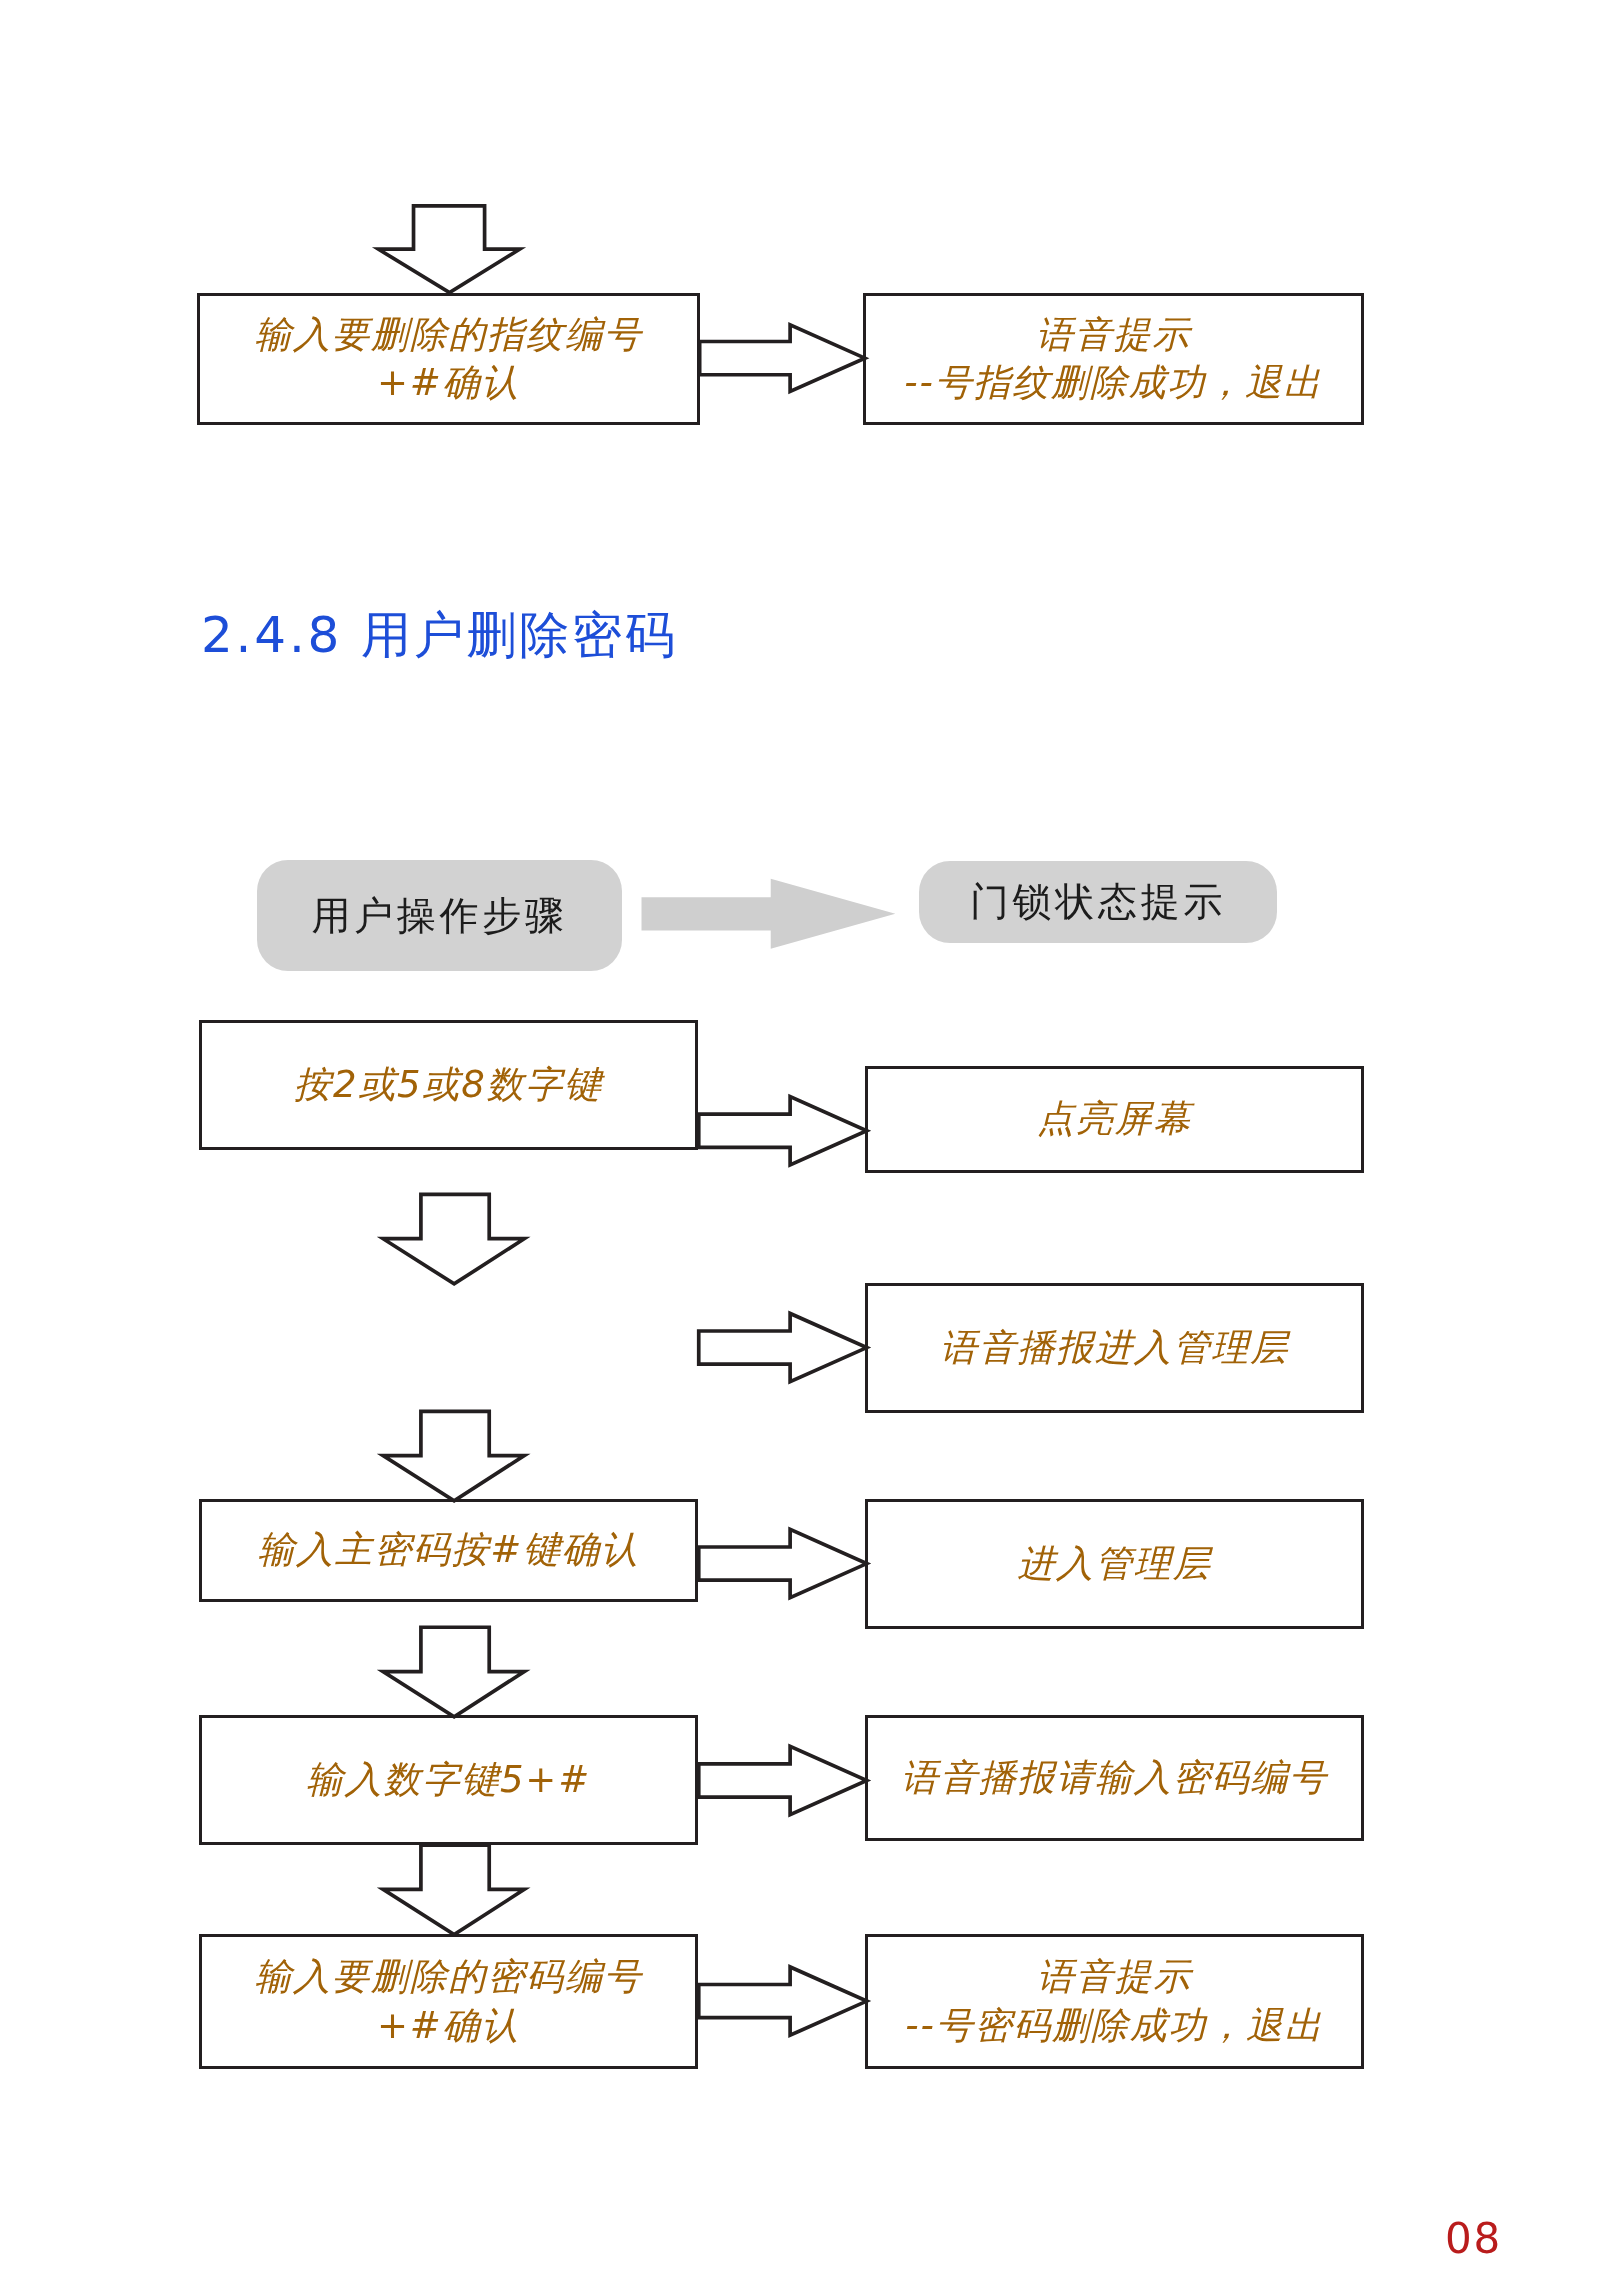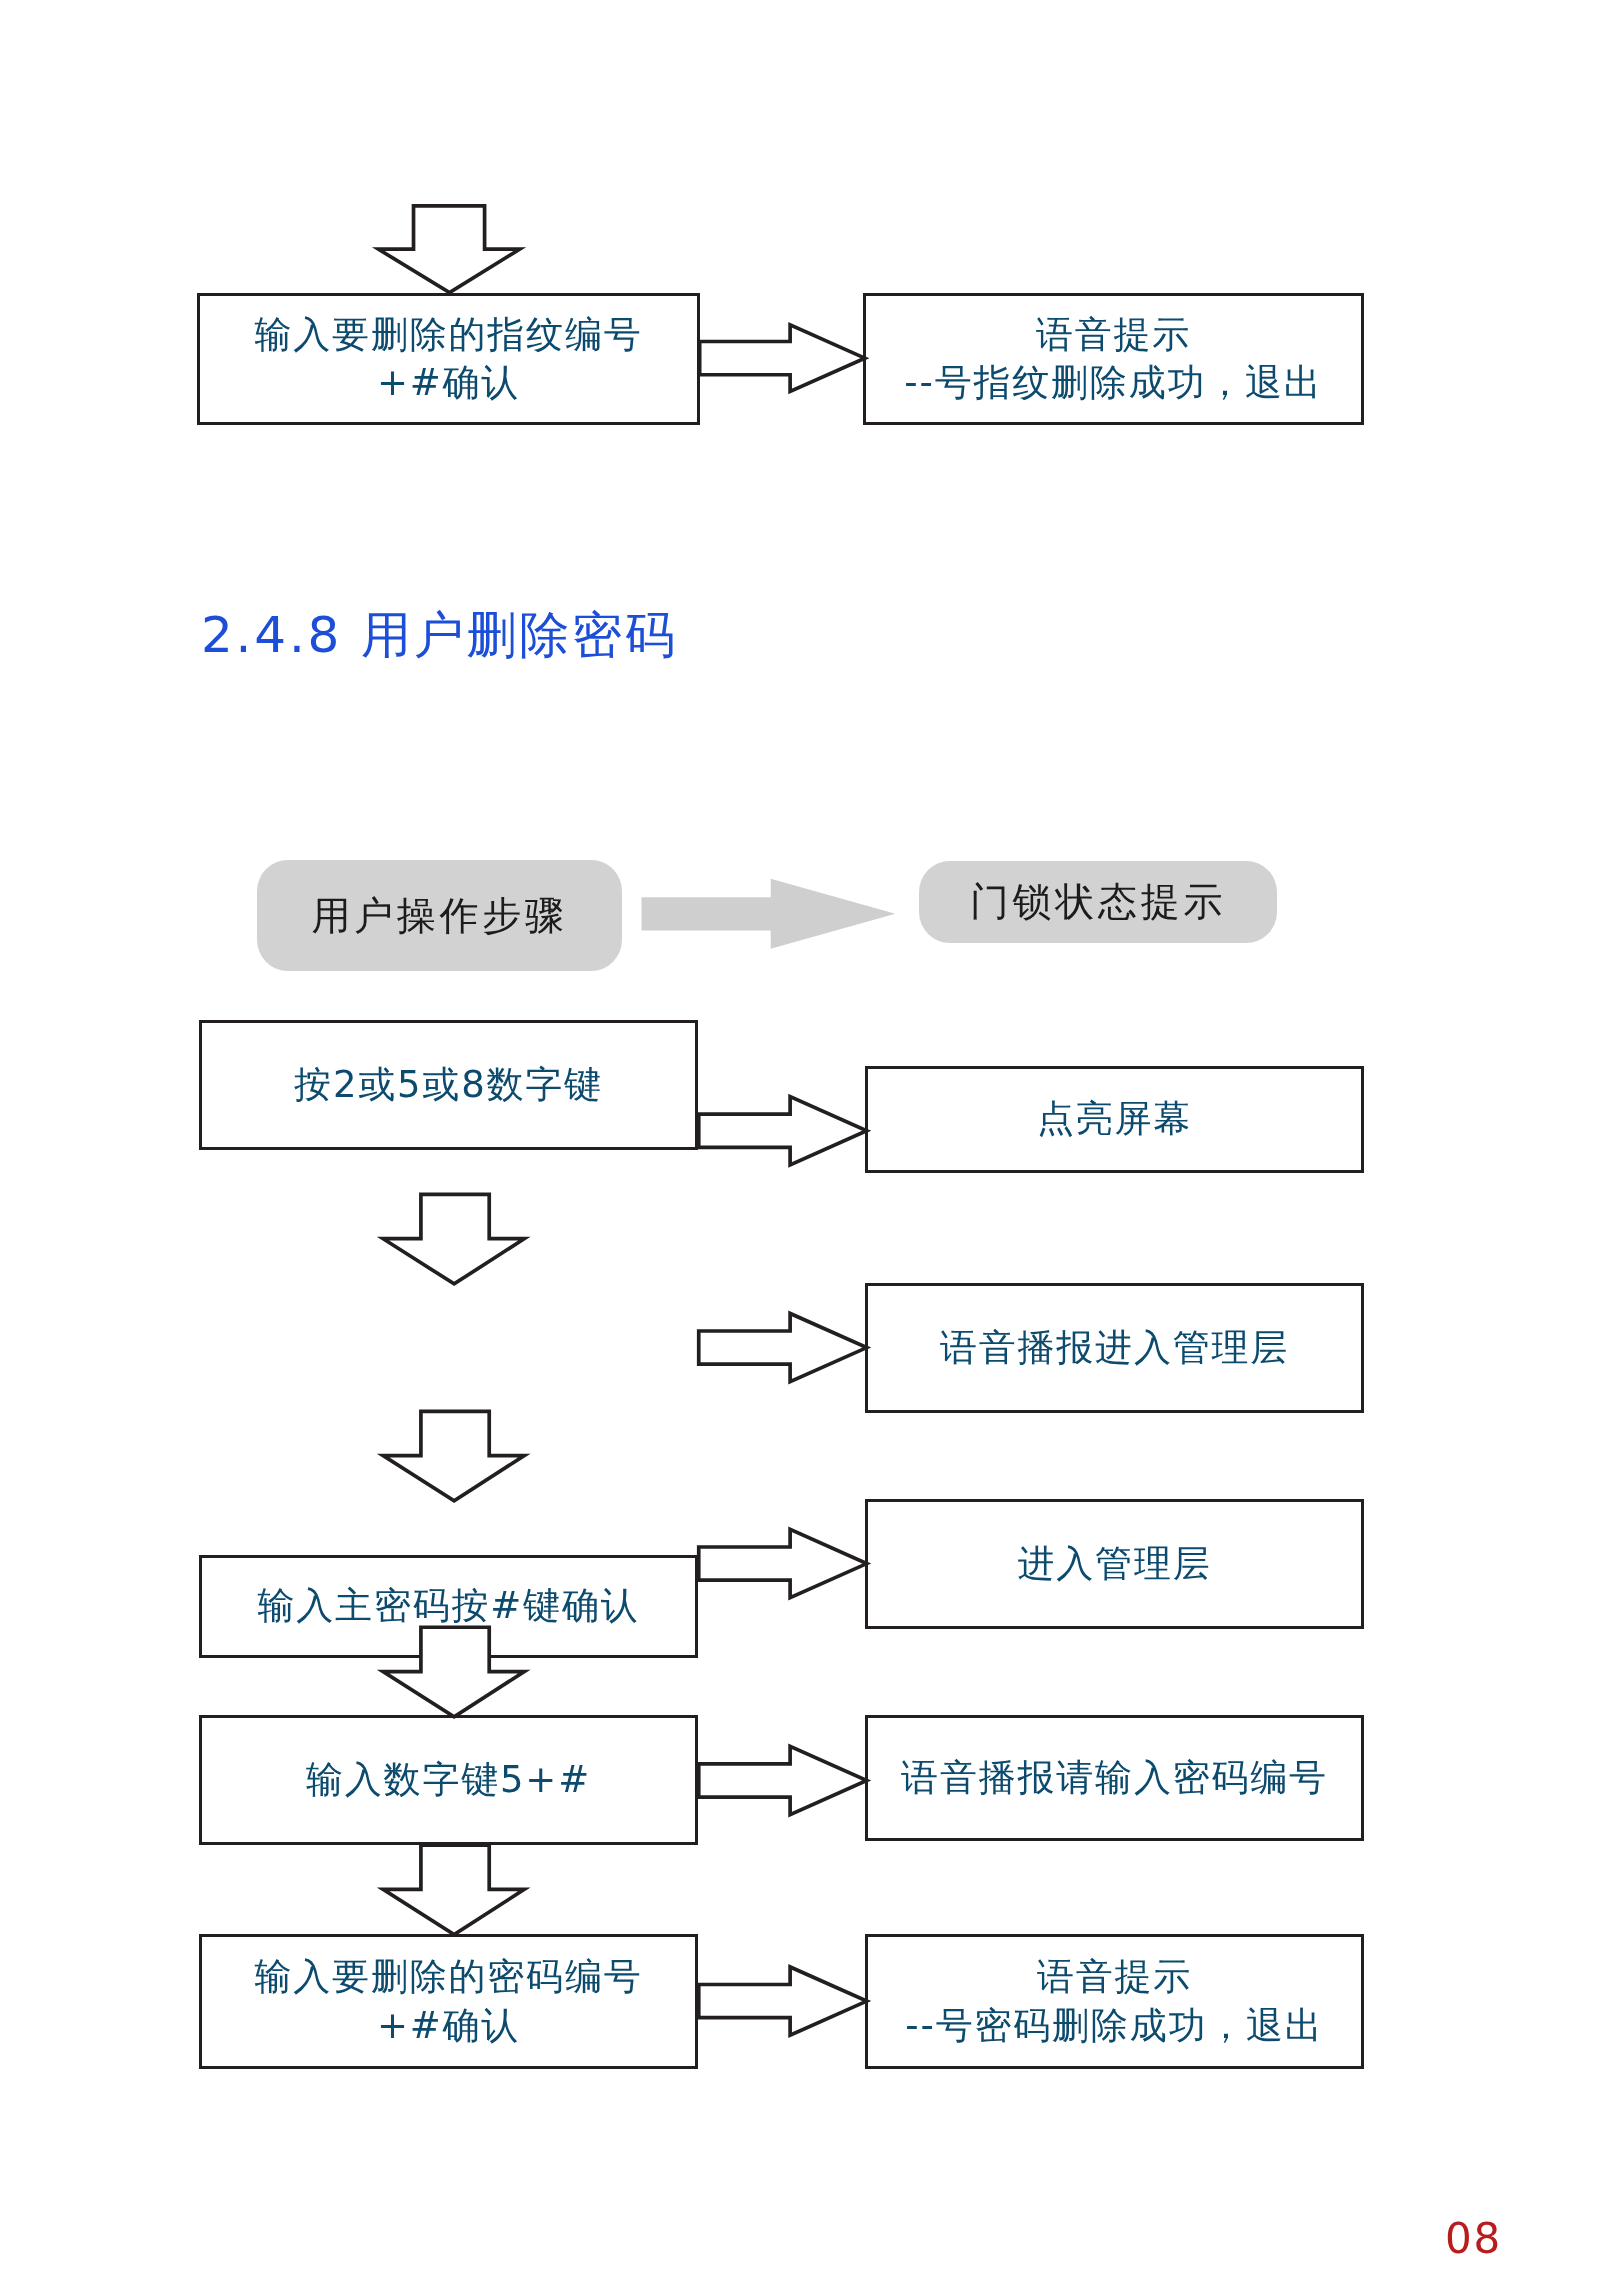--- a/index.html
+++ b/index.html
@@ -6,21 +6,21 @@
   html,body{ margin:0; padding:0; background:#ffffff; }
   #page{
     position:relative; width:1619px; height:2290px; background:#ffffff;
     font-family:"DejaVu Sans","Liberation Sans",sans-serif; color:var(--ink);
     overflow:hidden;
   }
   .box{
     position:absolute; box-sizing:border-box; border:3.7px solid var(--ink);
     background:#fff; display:flex; flex-direction:column; align-items:center;
     justify-content:center; text-align:center; font-size:37px; letter-spacing:1.8px;
-    line-height:1.3; color:#0c4a6e;
+    line-height:1.3; color:#a16207;font-style:italic;
   }
   .box .ln{ display:block; white-space:nowrap; }
   .legend{
     position:absolute; background:var(--gray); border-radius:31px;
     display:flex; align-items:center; justify-content:center;
     font-size:39px; letter-spacing:3.7px; color:#1c1c1c;
   }
   .heading{ position:absolute; left:201px; top:602px; font-size:50px; letter-spacing:2.8px; color:#1d4ed8; white-space:nowrap; }
   .pageno{ position:absolute; left:1445px; top:2195px; font-size:42px; letter-spacing:1.8px; color:#b91c1c;margin-top:19px; }
   svg.overlay{ position:absolute; left:0; top:0; pointer-events:none; }
@@ -42,21 +42,21 @@
   </div>
 
   <div class="heading">2.4.8  用户删除密码</div>
 
   <div class="legend" style="left:257px; top:860px; width:365px; height:111px;">用户操作步骤</div>
   <div class="legend" style="left:919px; top:861px; width:358px; height:82px;">门锁状态提示</div>
 
   <div class="box" style="left:199px; top:1020px; width:499px; height:130px;">
     <span class="ln">按2或5或8数字键</span>
   </div>
-  <div class="box" style="left:199px; top:1555px; width:499px; height:103px;">
+  <div class="box" style="left:199px; top:1499px; width:499px; height:103px;">
     <span class="ln">输入主密码按#键确认</span>
   </div>
   <div class="box" style="left:199px; top:1715px; width:499px; height:130px;">
     <span class="ln">输入数字键5+#</span>
   </div>
   <div class="box" style="left:199px; top:1934px; width:499px; height:135px;">
     <span class="ln">输入要删除的密码编号</span>
     <span class="ln">+#确认</span>
   </div>
 

